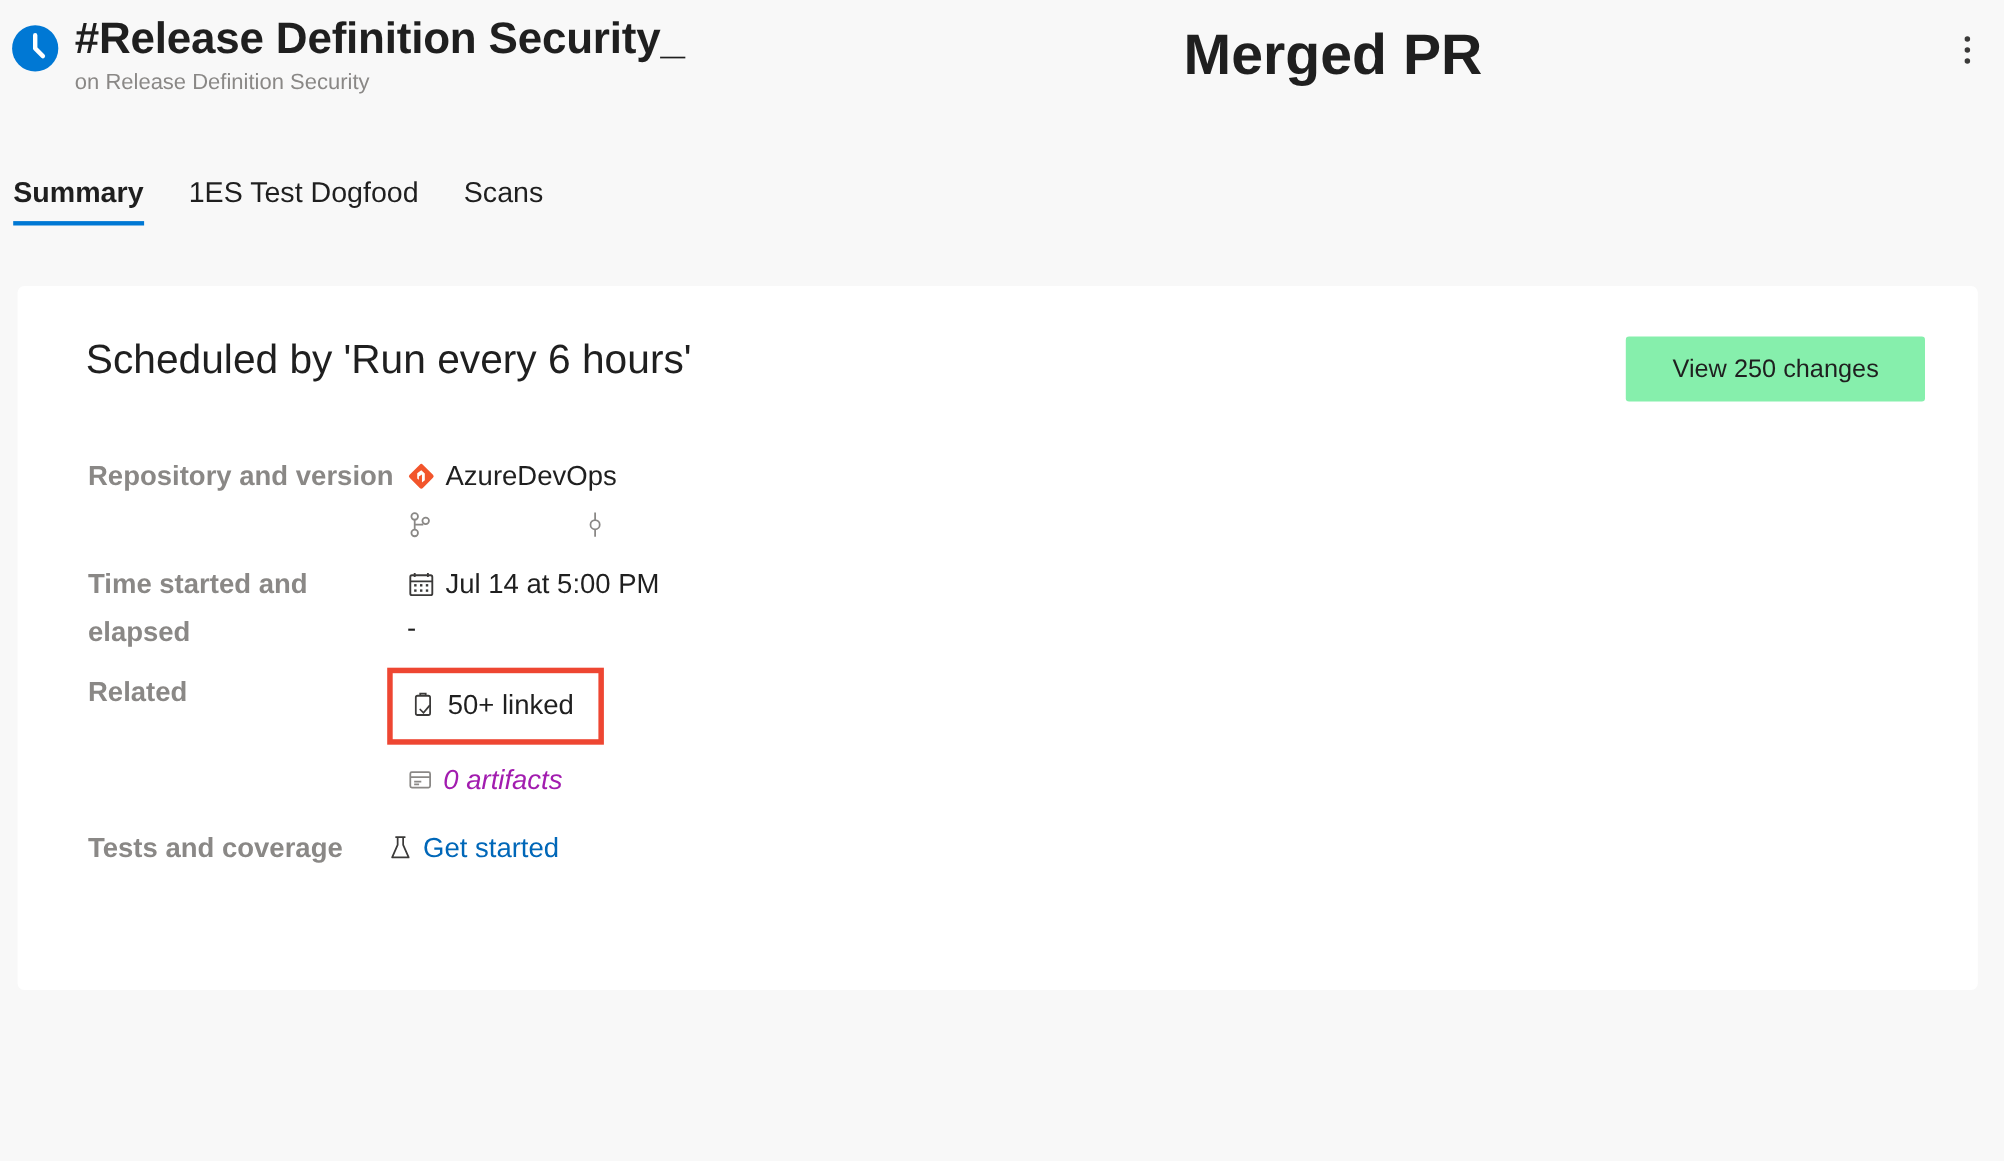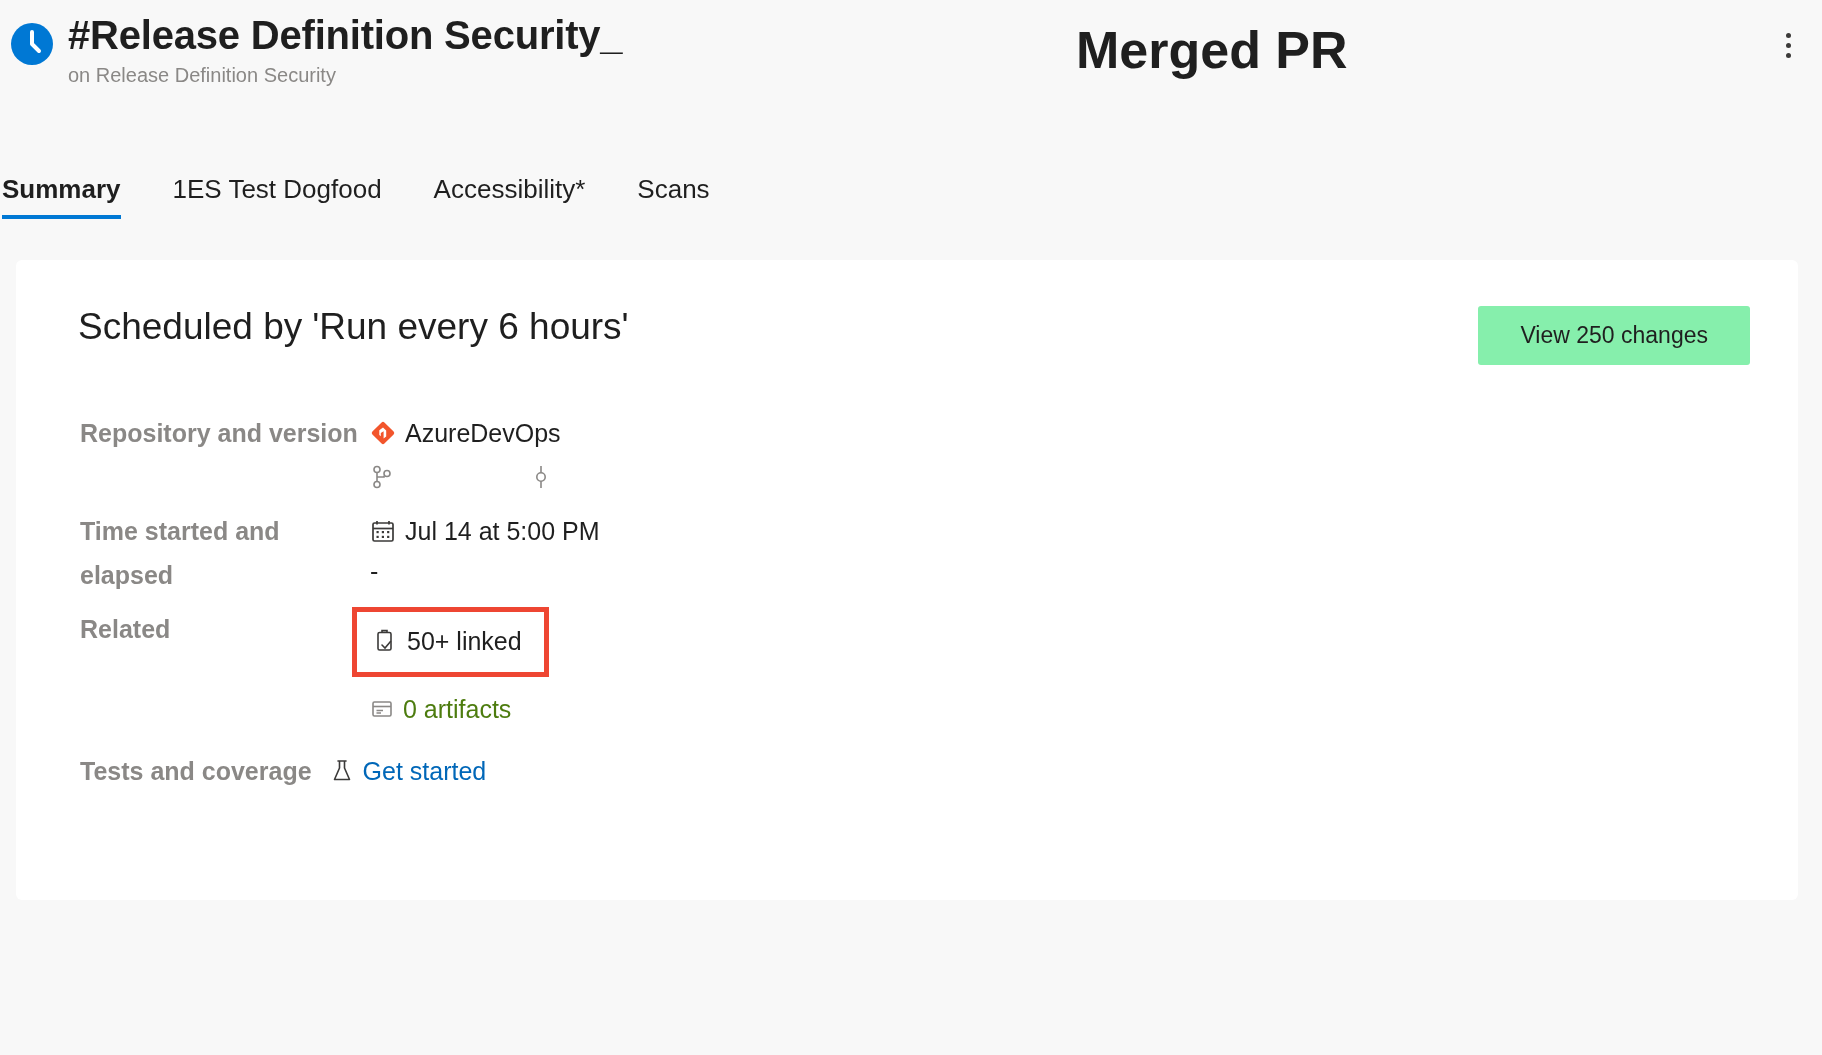--- a/index.html
+++ b/index.html
@@ -79,22 +79,23 @@
     display: block;
     width: 5px;
     height: 5px;
     border-radius: 50%;
     background: #3b3a39;
   }
 
   
   .tabs {
     display: flex;
-    align-items: center;
-    gap: 16px;
+    align-items: flex-start;
+    gap: 5px;
+    padding-left: 10px;
     height: 78px;
   }
   .tab {
     position: relative;
     font-size: 26px;
     color: #1f1f1f;
     padding: 0 18px 20px 18px;
     cursor: pointer;
     white-space: nowrap;
   }
@@ -176,21 +177,21 @@
     gap: 9px;
     min-height: 44px;
   }
   .vline.tight { min-height: 36px; }
   .icn {
     display: inline-flex;
     align-items: center;
     justify-content: center;
     flex: 0 0 auto;
   }
-  .muted { color: #4d7c0f; }
+  .muted { color: #a21caf; font-style: italic; }
   .link { color: #0067b8; cursor: pointer; }
 
   .subicons {
     display: flex;
     align-items: center;
     min-height: 44px;
   }
   .subicons .slot-a { width: 160px; display: flex; align-items: center; }
   .subicons .slot-b { display: flex; align-items: center; }
 
@@ -199,21 +200,21 @@
   
   .hl-box {
     display: inline-flex;
     align-items: center;
     gap: 10px;
     border: 5px solid #ee4632;
     padding: 7px 22px 9px 16px;
     margin-left: -18px;
     cursor: pointer;
   }
-  .tests-row { margin-top: 18px; }
+  .tests-row { margin-top: 18px; gap: 22px; }
   .tests-row .dlabel { width: auto; margin-right: 18px; }
 </style>
 </head>
 <body>
 
 <div class="page-header">
   <div class="header-row">
 
     <div class="status-icon">
       <svg width="44" height="44" viewBox="0 0 44 44">
@@ -236,23 +237,20 @@
     <i></i>
   </div>
 </div>
 
 <div class="tabs">
   <div class="tab active">
     <span>Summary</span>
   </div>
   <div class="tab">
     <span>1ES Test Dogfood</span>
-  </div>
-  <div class="tab">
-    <span>Accessibility*</span>
   </div>
   <div class="tab">
     <span>Scans</span>
   </div>
 </div>
 
 <div class="card">
 
   <div class="card-top">
     <div class="scheduled-line">

